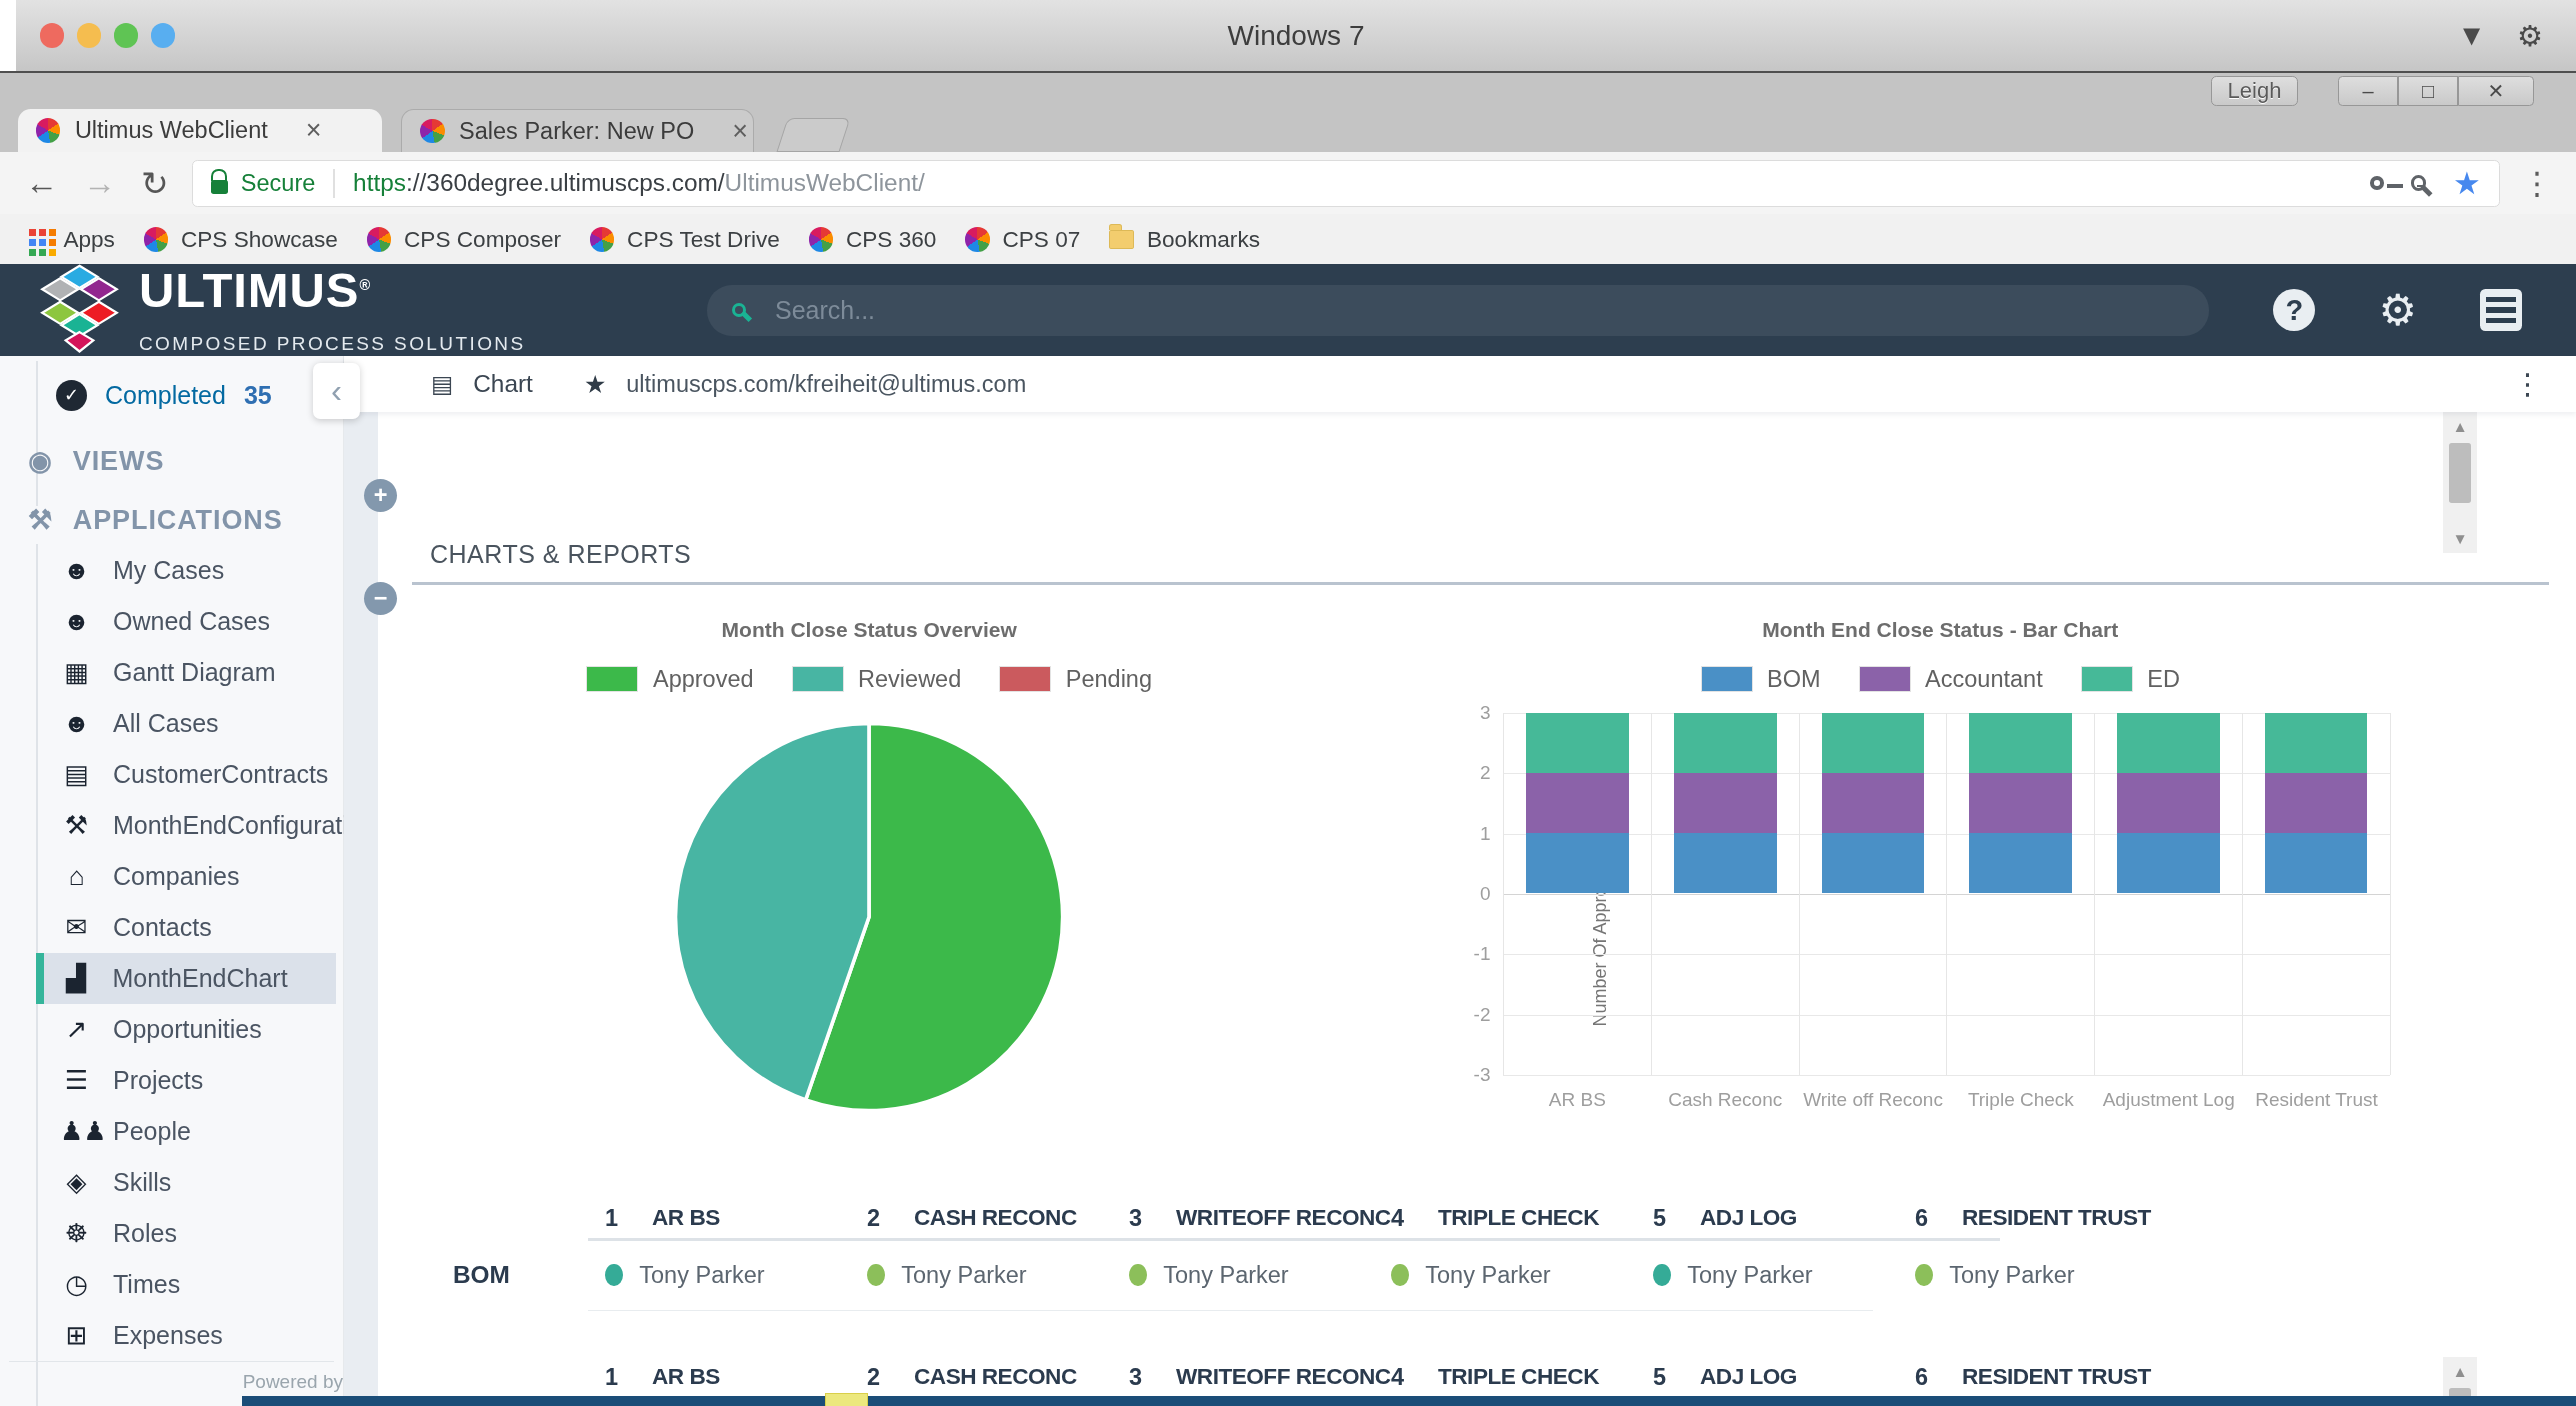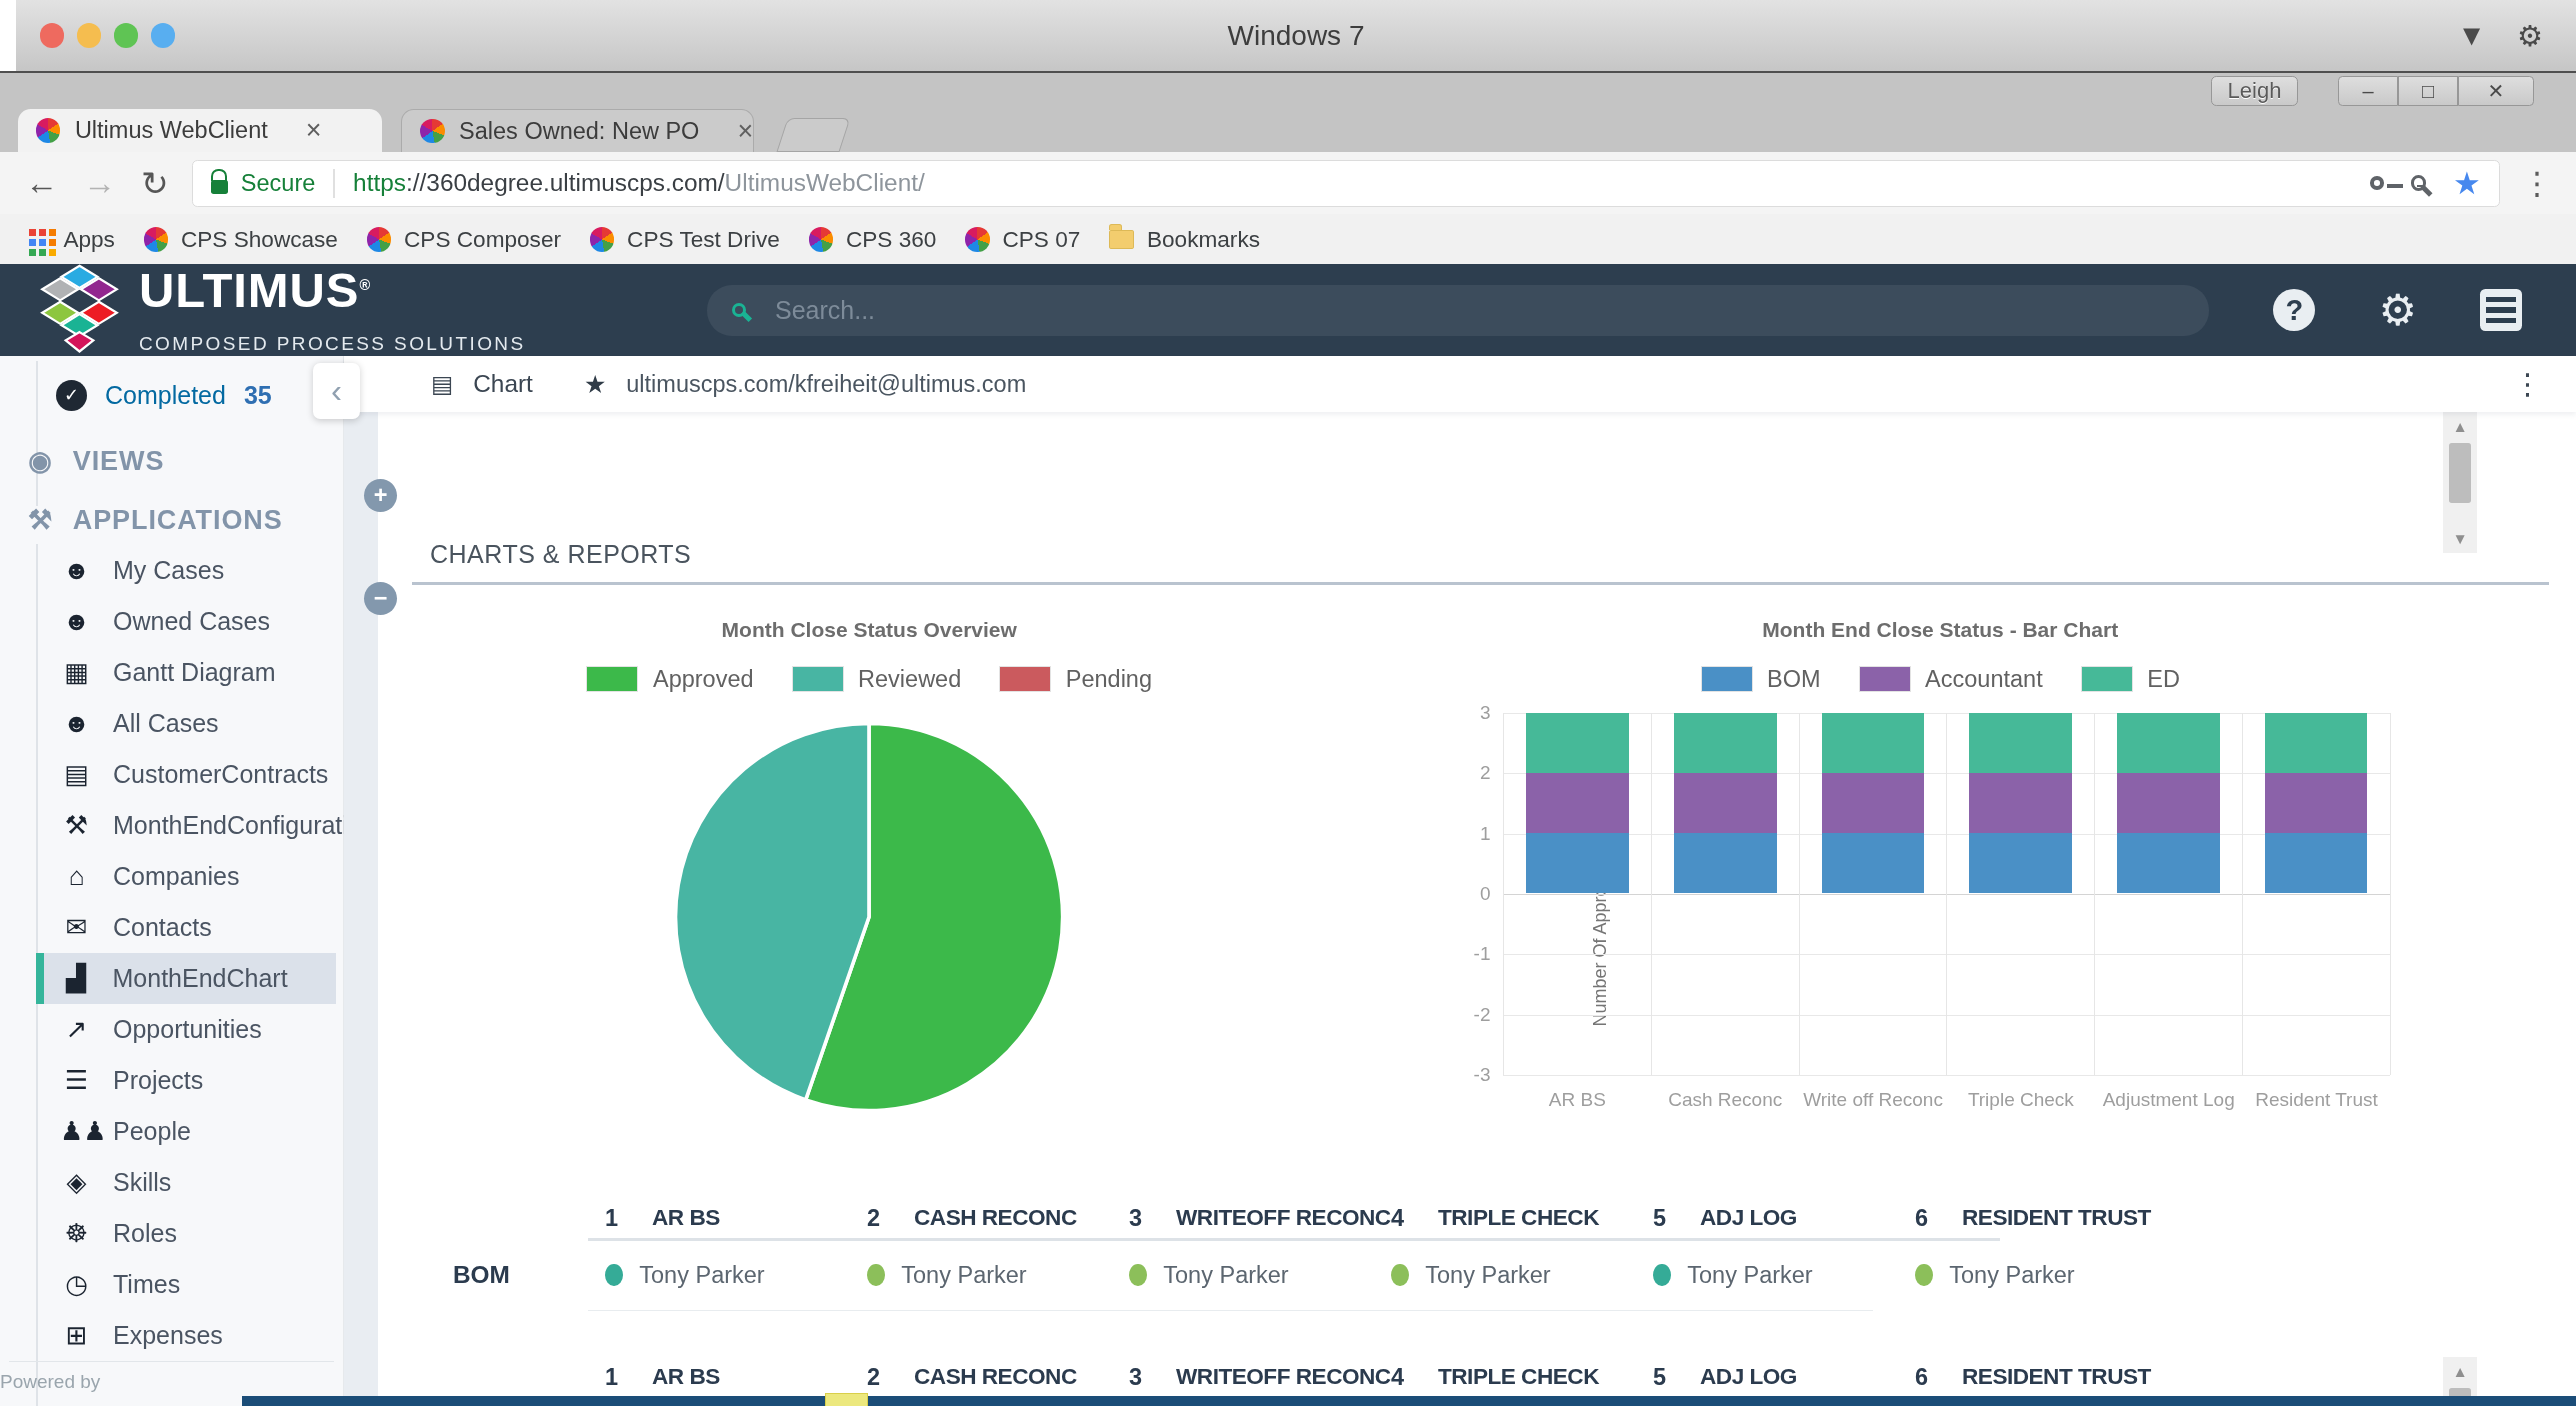--- a/index.html
+++ b/index.html
@@ -115,21 +115,21 @@
   .section-label { font-size:27px; letter-spacing:0.9px; }
   #side-items { margin-top:0; }
   .side-item { display:flex; align-items:center; height:51px; padding-left:60px; gap:20px; position:relative; }
   .si-icon { width:33px; text-align:center; font-size:26px; color:#1b2430; flex:none; }
   .si-label { font-size:25px; color:#4a5462; white-space:nowrap; }
   .side-item.selected { background:#dbe1ea; margin-left:36px; padding-left:23.5px; margin-right:7.2px; }
   .side-item.selected:before { content:""; position:absolute; left:0; top:0; bottom:0; width:8.1px; background:#35b59b; }
   #collapse-btn { position:absolute; left:313px; top:7.2px; width:47px; height:56px; background:#fff; border-radius:7.2px;
     box-shadow:0 1.8px 7.2px rgba(0,0,0,.18); display:flex; align-items:center; justify-content:center;
     font-size:33px; color:#90a0b0; z-index:6; }
-  #powered { position:absolute; bottom:14.5px; left:0; right:0; text-align:left; color:#9aa5ad; font-size:19px; }
+  #powered { position:absolute; bottom:14.5px; left:0; right:0; text-align:right; color:#9aa5ad; font-size:19px; }
   #side-divider { position:absolute; bottom:45px; left:9px; right:9px; height:0.9px; background:#e2e6ea; }
 
   
   #breadcrumb { height:56px; background:#fff; display:flex; align-items:center; padding-left:87px;
     box-shadow:0 2.7px 4.5px rgba(40,60,80,.07); position:relative; z-index:3; }
   .bc-icon { font-size:23.5px; color:#3b4652; margin-right:20px; }
   .bc-page { font-size:24.4px; color:#3b4652; }
   .bc-star { font-size:25px; color:#2f3b47; margin-left:51px; margin-right:20px; }
   .bc-url { font-size:23.5px; color:#4a5560; }
   .bc-more { margin-left:auto; margin-right:34px; font-size:29px; color:#3b4652; }
@@ -228,21 +228,21 @@
 </div>
 
 <div id="tabstrip">
   <div class="tab active">
     <span class="favicon"></span>
     <span class="tab-label">Ultimus WebClient</span>
     <span class="tab-close">×</span>
   </div>
   <div class="tab inactive">
     <span class="favicon"></span>
-    <span class="tab-label">Sales Owned: New PO</span>
+    <span class="tab-label">Sales Parker: New PO</span>
     <span class="tab-close">×</span>
   </div>
   <div class="tab-stub"></div>
 </div>
 
 <div id="toolbar">
   <span class="nav-ic">←</span>
   <span class="nav-ic disabled">→</span>
   <span class="nav-ic">↻</span>
   <div id="omnibox">

